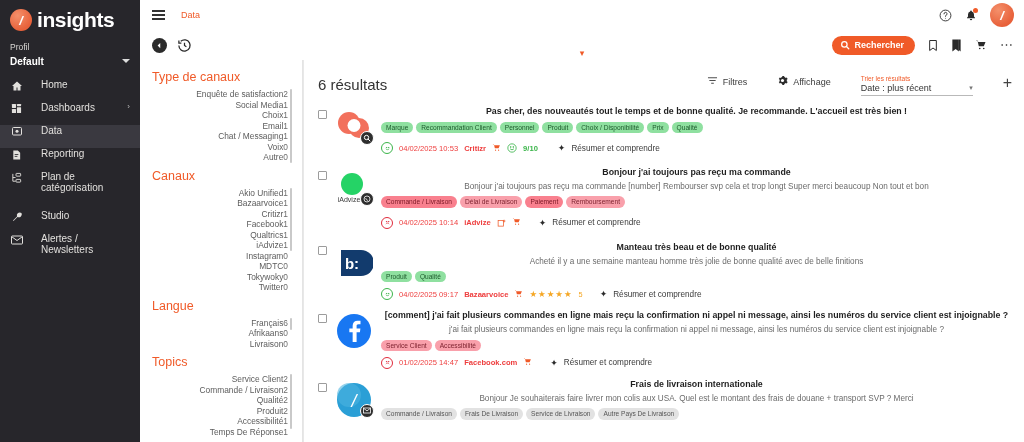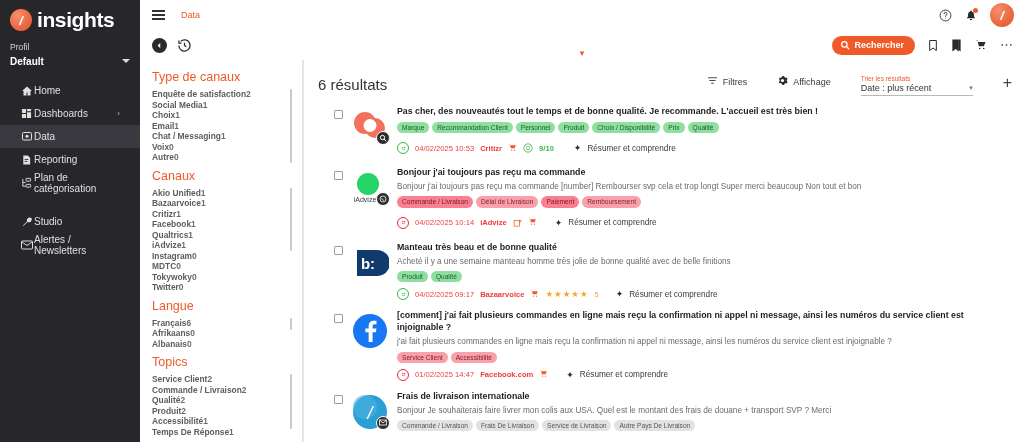--- a/index.html
+++ b/index.html
@@ -29,45 +29,44 @@
   .profil-label { font-size: 8.5px; color: #d9d7d4; padding: 4px 0 1px 10px; }
   .profil-row {
     display: flex; align-items: center; justify-content: space-between;
     padding: 0 10px 0 10px; font-size: 10px; font-weight: bold; color: #fff;
     height: 16px; cursor: pointer;
   }
   .caret-down { width: 0; height: 0; border-left: 4px solid transparent; border-right: 4px solid transparent; border-top: 4px solid #ddd; }
 
   .nav { margin-top: 10px; }
   .nav-item {
-    display: flex; align-items: center; gap: 1px;
-    padding: 0 20px; height: 23px; font-size: 10px; color: #e2e0dd;
+    display: flex; gap: 18px;
+    padding: 0 10px; height: 23px; font-size: 10px; color: #e2e0dd;
     cursor: pointer; position: relative;
   }
   .nav-item.active { background: #3a3940; }
   .nav-item .ico { width: 13px; height: 13px; display:flex; align-items:center; justify-content:center; flex:0 0 13px; }
   .nav-item .chev { margin-left: auto; font-size: 8px; color: #bbb; }
   .nav-gap { height: 16px; }
 
   
   .facets {
     width: 163px; flex: 0 0 163px; height: 442px; background: #fff;
     padding: 10px 10px 0 12px; overflow: hidden; position: relative;
     border-right: 1px solid #e4e4e4;
   }
   .facet-title {
     color: #f05a28; font-size: 12.5px; font-weight: normal; margin: 6px 0 5px 0;
   }
   .facet-title.first { margin-top: 0; }
   .facet-list { position: relative; }
   .facet-row {
-    display: flex; justify-content: flex-start; align-items: center;
+    display: flex; justify-content: flex-end; align-items: center;
     font-size: 8.4px; color: #5c5c5c; height: 10.5px; cursor: pointer;
     padding-right: 4px;
-    font-weight: bold;
   }
   .facet-row .cnt { color: #6d6d6d; font-size: 8.4px; }
   .facet-scroll {
     position: absolute; right: 0px; top: 0; width: 2px; border-radius: 2px;
     background: #c9c9c9;
   }
 
   .topbar {
     height: 30px; display: flex; align-items: center; padding: 0 10px 0 12px; gap: 16px;
     background: #fff; flex: 0 0 30px;
@@ -120,21 +119,21 @@
   .sort-box { display: flex; flex-direction: column; width: 112px; }
   .sort-label { font-size: 6.5px; color: #f05a28; margin-bottom: 1px; }
   .sort-field {
     display: flex; align-items: center; justify-content: space-between;
     border-bottom: 1px solid #b9b9b9; padding-bottom: 2px; cursor: pointer;
   }
   .sort-value { font-size: 9px; color: #333; }
   .plus-btn { font-size: 16px; color: #444; cursor: pointer; padding-bottom: 0px; line-height: 1; font-weight: 300; }
 
   
-  .result-list { padding: 0 0 0 16px; }
+  .result-list { padding: 0 0 0 0; text-align: center; }
   .result-item { display: flex; padding: 4px 12px 6px 14px; gap: 8px; align-items: flex-start; }
   .rchk {
     width: 9px; height: 9px; border: 1.2px solid #9c9c9c; border-radius: 1px;
     margin-top: 4px; flex: 0 0 9px; cursor: pointer; background: #fff;
   }
   .avatar-wrap { position: relative; width: 38px; height: 38px; flex: 0 0 38px; margin-top: 2px; }
   .badge {
     position: absolute; right: -1px; bottom: 1px; width: 14px; height: 14px;
     border-radius: 50%; background: #2e2e2e; display: flex; align-items: center;
     justify-content: center; border: 1.5px solid #fff;
@@ -414,21 +413,21 @@
           <div class="facet-scroll" style="top:0;height:12px;"></div>
           <div class="facet-row">
               <span>Français</span>
               <span class="cnt">6</span>
             </div>
           <div class="facet-row">
               <span>Afrikaans</span>
               <span class="cnt">0</span>
             </div>
           <div class="facet-row">
-              <span>Albanais</span>
+              <span>Livraison</span>
               <span class="cnt">0</span>
             </div>
         </div>
 
         <div class="facet-title">Topics</div>
         <div class="facet-list">
           <div class="facet-scroll" style="top:0;height:55px;"></div>
           <div class="facet-row">
               <span>Service Client</span>
               <span class="cnt">2</span>

